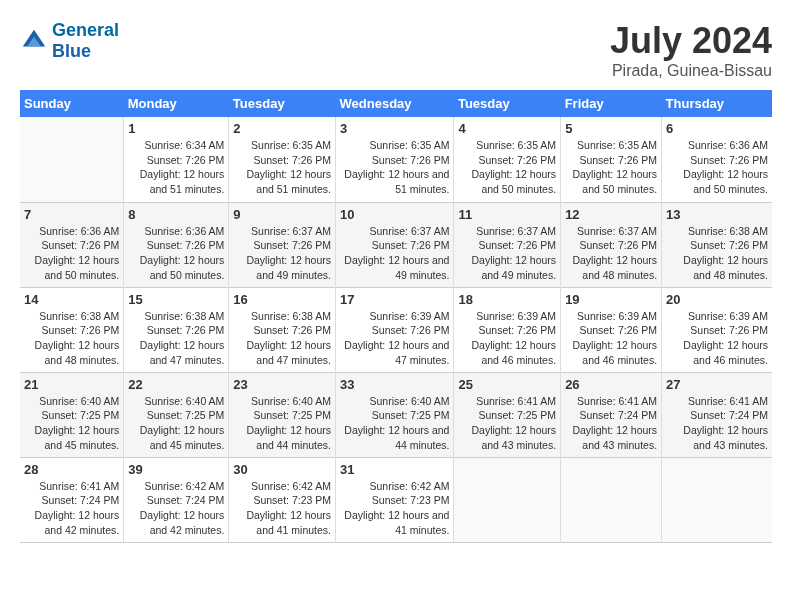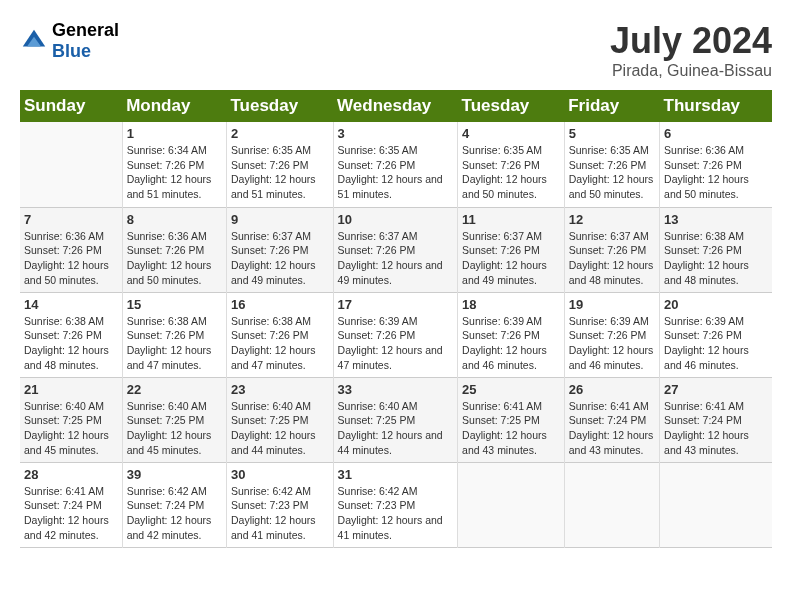--- a/index.html
+++ b/index.html
@@ -18,21 +18,21 @@
     }
     .logo {
       display: flex;
       align-items: center;
       gap: 4px;
     }
     .logo-text {
       font-size: 18px;
       font-weight: bold;
     }
-    .logo-general { color: #000000; }
+    .logo-general { color: #0369a1; }
     .logo-blue { color: #1a5fa8; text-align: center; }
     .logo-icon {
       width: 28px;
       height: 28px;
     }
     .title-block {
       text-align: right;
       margin-left: 42px;
     }
     .month-year {
@@ -43,25 +43,25 @@
     .location {
       font-size: 16px;
       color: #555;
     }
     table {
       width: 100%;
       border-collapse: collapse;
       font-size: 11px;
     }
     thead th {
-      background-color: #4d7c0f;
+      background-color: #3b82f6;
       color: #fff;
       padding: 6px 4px;
       text-align: left;
-      font-size: 17px;
+      font-size: 13px;
       font-weight: bold;
     }
     tbody tr {
       border-bottom: 1px solid #ccc;
     }
     tbody td {
       padding: 4px 4px;
       vertical-align: top;
       border-right: 1px solid #ddd;
       min-height: 80px;
@@ -72,20 +72,21 @@
       font-weight: bold;
       font-size: 13px;
       color: #333;
       display: block;
       margin-bottom: 2px;
     }
     .day-info {
       color: #333;
       font-size: 10.5px;
       line-height: 1.4;
+      text-align: right;
     }
     .empty-cell { background: #f9f9f9; }
     tbody tr:nth-child(even) { background: #f5f5f5; }
     tbody tr:nth-child(odd) { background: #fff; }
   </style>
 </head>
 <body>
 
 <div class="header">
   <div class="logo">

